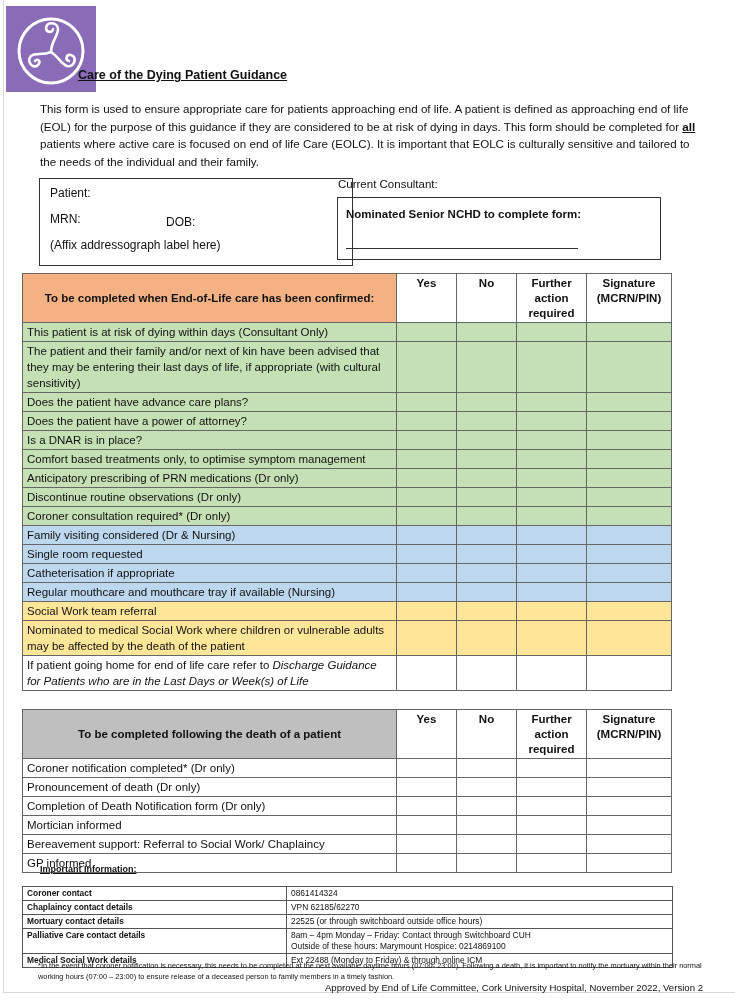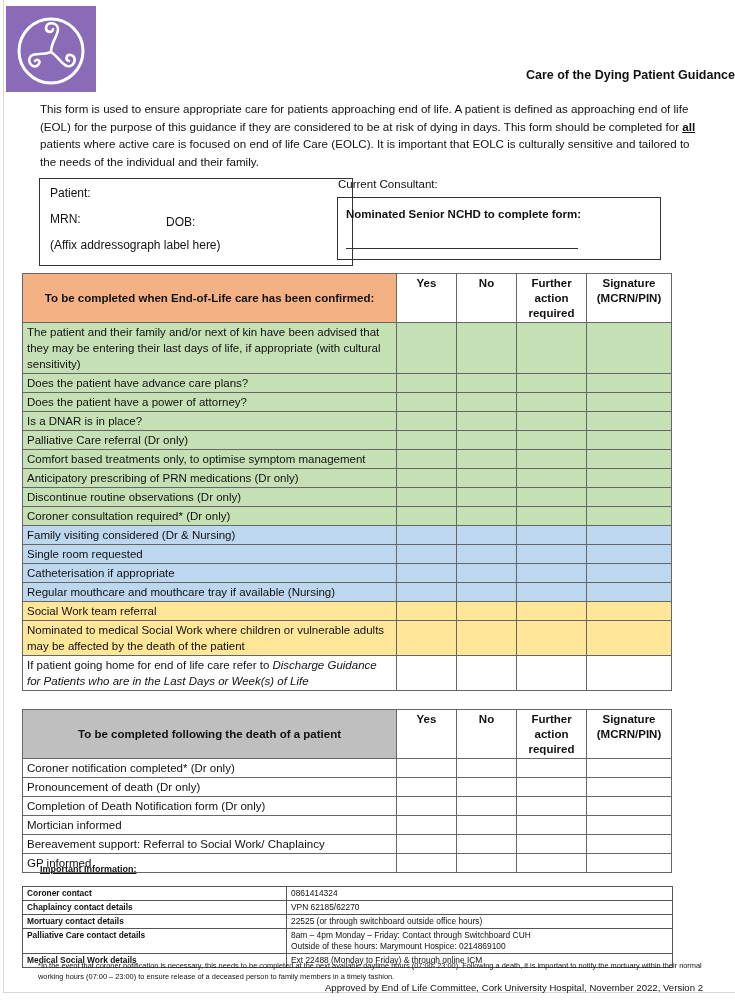--- a/index.html
+++ b/index.html
@@ -2,22 +2,22 @@
 <html><head>
 <meta charset="utf-8">
 <style>
   html, body { margin:0; padding:0; background:#fff; }
   body { width:735px; height:1003px; position:relative; overflow:hidden;
          font-family:"Liberation Sans", sans-serif; color:#111; }
   .page-edge { position:absolute; left:3px; top:0; bottom:10px; width:1px; background:#d8d8d8; }
   .page-bottom { position:absolute; left:3px; right:0; bottom:10px; height:1px; background:#d8d8d8; }
   .logo { position:absolute; left:6px; top:6px; width:90px; height:86px; background:#8a6bb8; }
   .logo svg { width:90px; height:86px; display:block; }
-  .title { position:absolute; left:0; right:0; top:68px; text-align:right; padding-left:78px;
-           font-weight:bold; font-size:12.5px; }
+  .title { position:absolute; left:0; right:0; top:68px; text-align:left; padding-left:78px;
+           font-weight:bold; font-size:12.5px; text-decoration:underline; }
   .intro { position:absolute; left:40px; top:100px; width:665px; font-size:11.6px; line-height:17.5px; }
   .intro u { font-weight:bold; }
   .patient-box { position:absolute; left:39px; top:178px; width:314px; height:88px; border:1px solid #333;
                  box-sizing:border-box; font-size:12px; padding:7px 10px; }
   .patient-box div { height:26px; }
   .patient-box .dob { position:absolute; left:126px; top:36px; }
   .consultant-label { position:absolute; left:338px; top:178px; font-size:11.5px; }
   .nchd-box { position:absolute; left:337px; top:197px; width:324px; height:63px; border:1px solid #333;
               box-sizing:border-box; padding:10px 8px; font-size:11.5px; font-weight:bold; }
   .nchd-line { position:absolute; left:8px; bottom:10px; width:232px; border-bottom:1px solid #333; height:1px; }
@@ -88,20 +88,27 @@
     <tr style="height:46px">
       <th class="main hdr-orange">To be completed when End-of-Life care has been confirmed:</th>
       <th class="w">Yes</th>
       <th class="w">No</th>
       <th class="w">Further action required</th>
       <th class="w">Signature (MCRN/PIN)</th>
     </tr>
   </thead>
   <tbody id="t1-body">
       <tr class="g">
+        <td>This patient is at risk of dying within days (Consultant Only)</td>
+        <td></td>
+        <td></td>
+        <td></td>
+        <td></td>
+      </tr>
+      <tr class="g">
         <td>The patient and their family and/or next of kin have been advised that they may be entering their last days of life, if appropriate (with cultural sensitivity)</td>
         <td></td>
         <td></td>
         <td></td>
         <td></td>
       </tr>
       <tr class="g">
         <td>Does the patient have advance care plans?</td>
         <td></td>
         <td></td>
@@ -110,27 +117,20 @@
       </tr>
       <tr class="g">
         <td>Does the patient have a power of attorney?</td>
         <td></td>
         <td></td>
         <td></td>
         <td></td>
       </tr>
       <tr class="g">
         <td>Is a DNAR is in place?</td>
-        <td></td>
-        <td></td>
-        <td></td>
-        <td></td>
-      </tr>
-      <tr class="g">
-        <td>Palliative Care referral (Dr only)</td>
         <td></td>
         <td></td>
         <td></td>
         <td></td>
       </tr>
       <tr class="g">
         <td>Comfort based treatments only, to optimise symptom management</td>
         <td></td>
         <td></td>
         <td></td>

